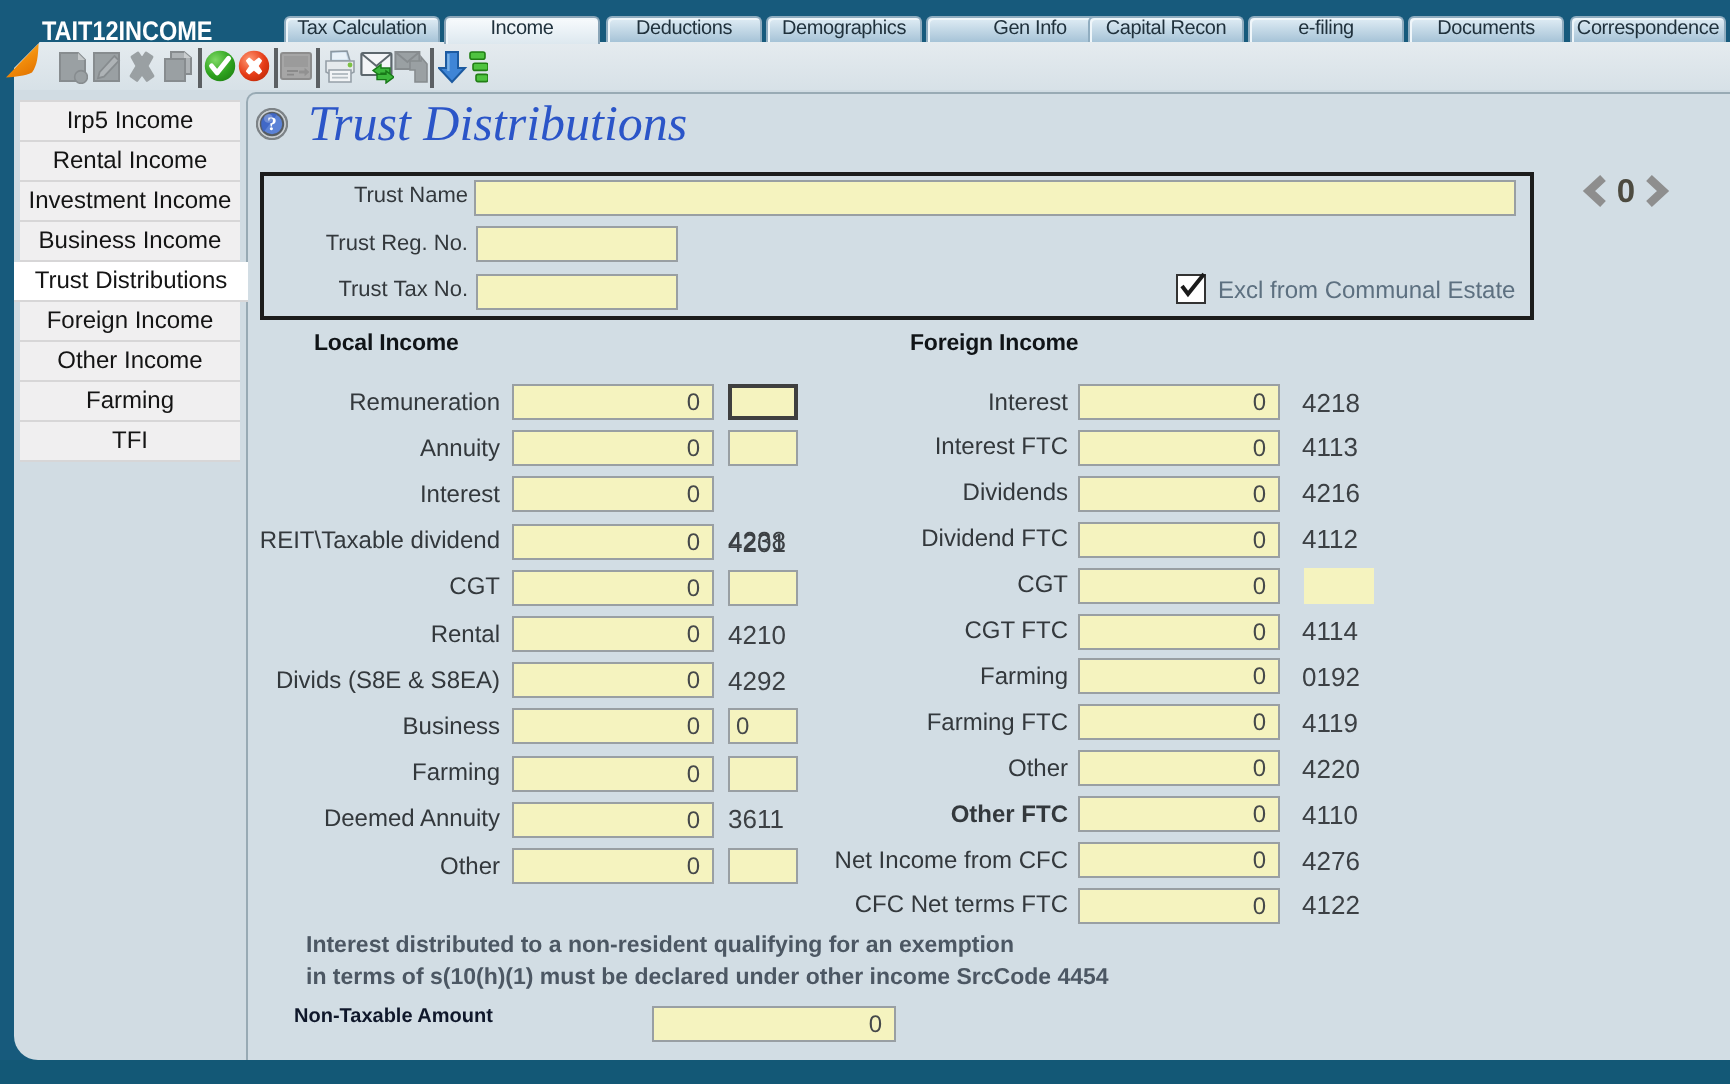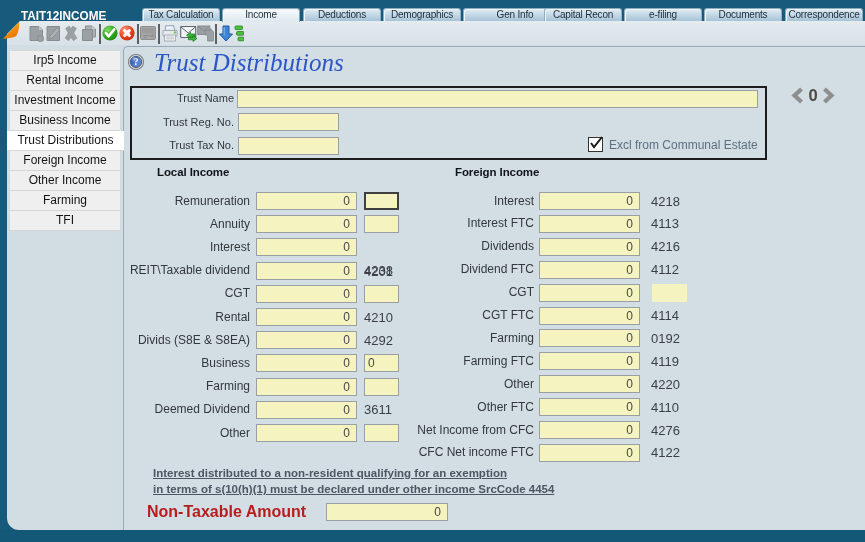--- a/index.html
+++ b/index.html
@@ -40,21 +40,21 @@
   .cb svg{position:absolute;left:0px;top:-2px;}
   .cblabel{position:absolute;left:485px;top:91px;font-size:12px;color:#5d7080;}
   
   .colhead{position:absolute;font-size:11.5px;font-weight:bold;letter-spacing:-0.1px;color:#101417;}
   .rlabel{position:absolute;font-size:12px;color:#33383c;text-align:right;}
   .code{position:absolute;font-size:13px;color:#3c4044;}
   .sbox{position:absolute;width:33px;height:16px;background:#f5f3bf;border:1px solid #999fa3;}
   .sbox.focus{border:2px solid #3f3f3f;width:31px;height:14px;}
   .sbox.flat{border:none;width:35px;height:18px;}
   .note{position:absolute;font-size:11.5px;font-weight:bold;color:#4c5763;line-height:16px;}
-  .ntlabel{position:absolute;font-size:16px;font-weight:bold;color:#b91c1c;}
+  .ntlabel{position:absolute;font-size:10px;font-weight:bold;color:#0f172a;}
   .bottombar{position:absolute;left:0;top:530px;width:865px;height:12px;background:#135876;}
 </style>
 </head>
 <body>
 <div class="stage">
   <div class="title">TAIT12INCOME</div>
 
   <div class="tab" style="left:142px;">Tax Calculation</div>
   <div class="tab active" style="left:222px;">Income</div>
   <div class="tab" style="left:303px;">Deductions</div>
@@ -244,21 +244,21 @@
             <span class="v">0</span>
           </div>
       <div class="sbox" style="left:240px;top:307.4px;">
             <span style="display:block;font-size:12px;color:#45484a;padding-left:3px;line-height:16px;">0</span>
           </div>
       <div class="rlabel" style="left:0px;top:332.1px;width:126px;">Farming</div>
       <div class="inp" style="left:132px;top:330.6px;width:99px;height:16px;">
             <span class="v">0</span>
           </div>
       <div class="sbox" style="left:240px;top:330.6px;"></div>
-      <div class="rlabel" style="left:0px;top:355.3px;width:126px;">Deemed Dividend</div>
+      <div class="rlabel" style="left:0px;top:355.3px;width:126px;">Deemed Annuity</div>
       <div class="inp" style="left:132px;top:353.8px;width:99px;height:16px;">
             <span class="v">0</span>
           </div>
       <div class="code" style="left:240px;top:355.3px;">3611</div>
       <div class="rlabel" style="left:0px;top:378.5px;width:126px;">Other</div>
       <div class="inp" style="left:132px;top:377.0px;width:99px;height:16px;">
             <span class="v">0</span>
           </div>
       <div class="sbox" style="left:240px;top:377.0px;"></div>
       </div>
@@ -301,38 +301,38 @@
       <div class="rlabel" style="left:284px;top:306.8px;width:126px;">Farming FTC</div>
       <div class="inp" style="left:415px;top:305.3px;width:99px;height:16px;">
             <span class="v">0</span>
           </div>
       <div class="code" style="left:527px;top:306.8px;">4119</div>
       <div class="rlabel" style="left:284px;top:329.7px;width:126px;">Other</div>
       <div class="inp" style="left:415px;top:328.2px;width:99px;height:16px;">
             <span class="v">0</span>
           </div>
       <div class="code" style="left:527px;top:329.7px;">4220</div>
-      <div class="rlabel" style="left:284px;top:352.6px;width:126px;">Other FTC</div>
+      <div class="rlabel" style="left:284px;top:352.6px;width:126px;font-weight:bold;">Other FTC</div>
       <div class="inp" style="left:415px;top:351.1px;width:99px;height:16px;">
             <span class="v">0</span>
           </div>
       <div class="code" style="left:527px;top:352.6px;">4110</div>
       <div class="rlabel" style="left:284px;top:375.5px;width:126px;">Net Income from CFC</div>
       <div class="inp" style="left:415px;top:374.0px;width:99px;height:16px;">
             <span class="v">0</span>
           </div>
       <div class="code" style="left:527px;top:375.5px;">4276</div>
-      <div class="rlabel" style="left:284px;top:398.4px;width:126px;">CFC Net income FTC</div>
+      <div class="rlabel" style="left:284px;top:398.4px;width:126px;">CFC Net terms FTC</div>
       <div class="inp" style="left:415px;top:396.9px;width:99px;height:16px;">
             <span class="v">0</span>
           </div>
       <div class="code" style="left:527px;top:398.4px;">4122</div>
       </div>
 
-      <div class="note" style="left:29px;top:418px;text-decoration:underline;">Interest distributed to a non-resident qualifying for an exemption<br>in terms of s(10(h)(1) must be declared under other income SrcCode 4454</div>
+      <div class="note" style="left:29px;top:418px;">Interest distributed to a non-resident qualifying for an exemption<br>in terms of s(10(h)(1) must be declared under other income SrcCode 4454</div>
       <div class="ntlabel" style="left:23px;top:456px;">Non-Taxable Amount</div>
       <div class="inp" style="left:202px;top:456px;width:120px;height:16px;">
           <span class="v">0</span>
         </div>
     </div>
   </div>
   <div class="bottombar"></div>
 </div>
 
 </body></html>

